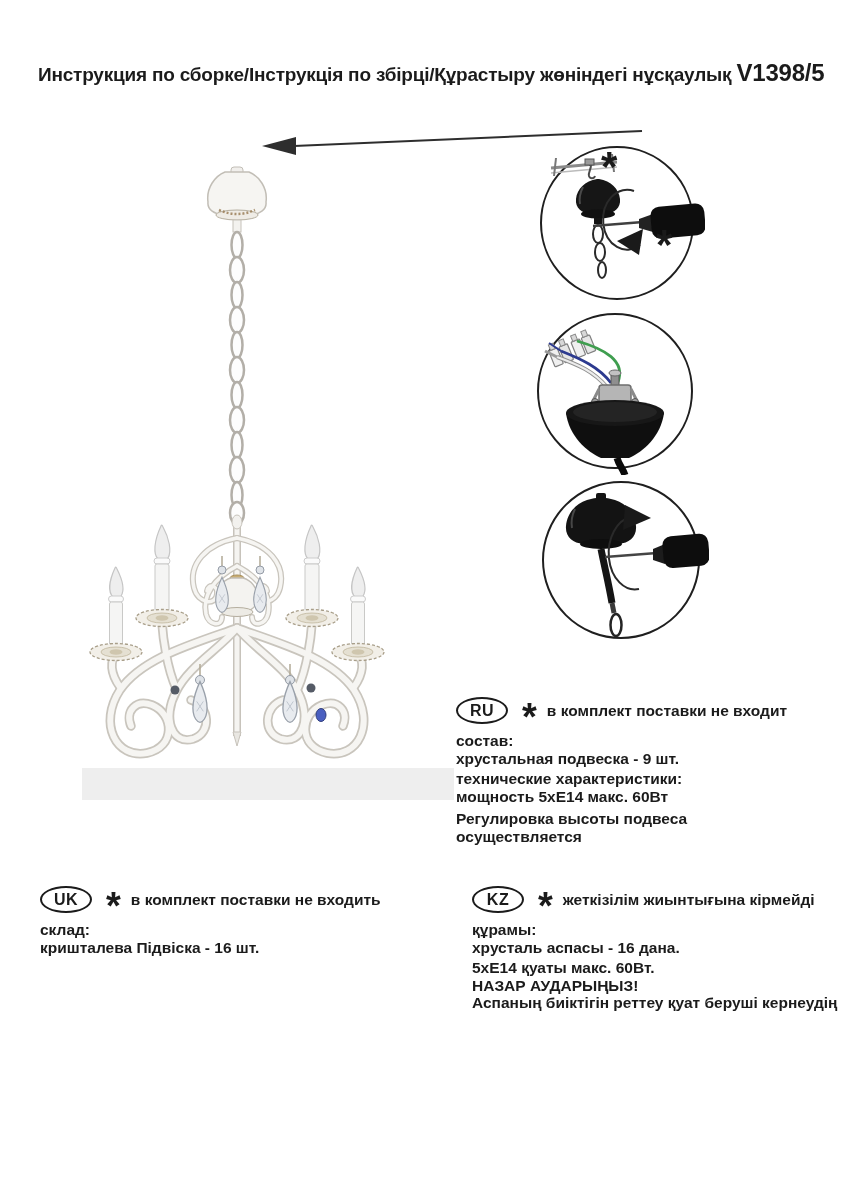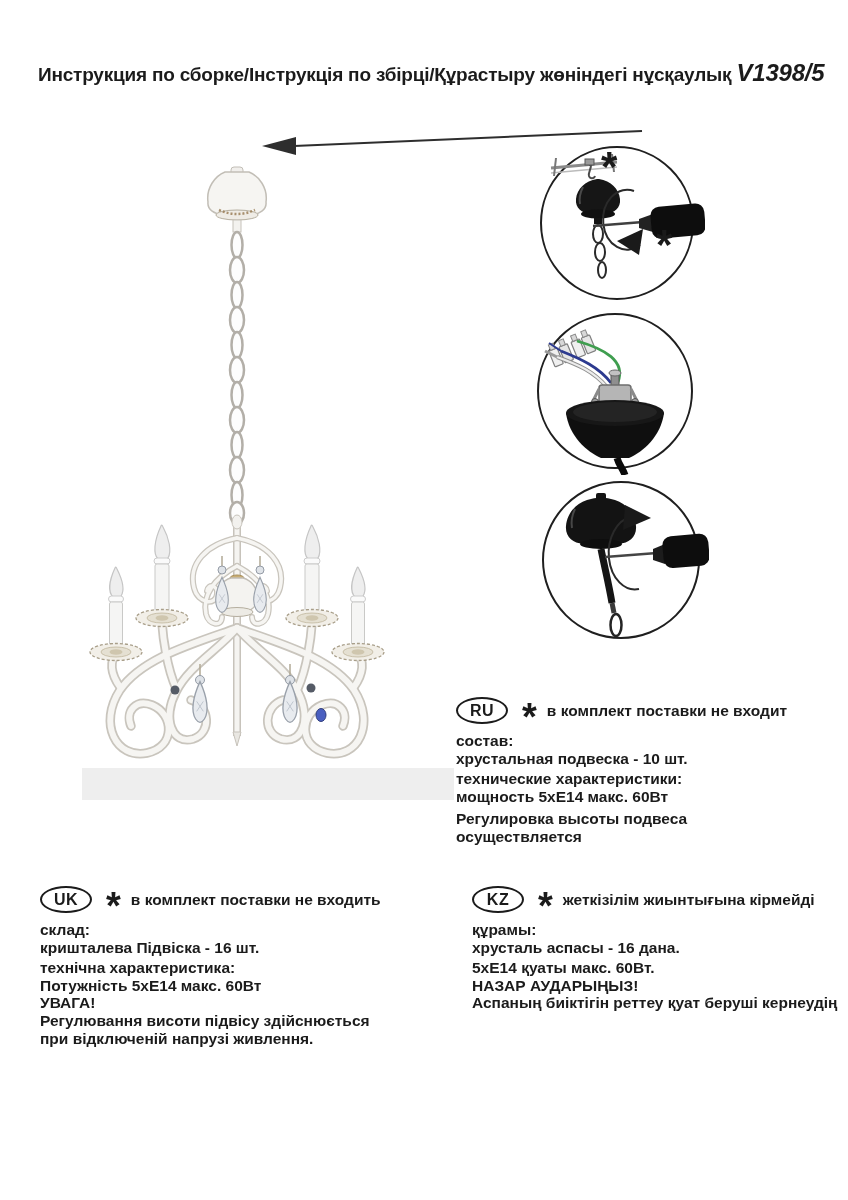--- a/index.html
+++ b/index.html
@@ -4,21 +4,21 @@
 <style>
   html,body{margin:0;padding:0;background:#ffffff;}
   .page{
     position:relative;width:848px;height:1200px;background:#ffffff;overflow:hidden;
     font-family:"Liberation Sans","DejaVu Sans",sans-serif;color:#1b1b1b;
   }
   .title{
     position:absolute;left:38px;top:59px;width:790px;
     font-size:19px;font-weight:700;letter-spacing:-0.2px;white-space:nowrap;
   }
-  .title .model{font-size:24px;font-weight:700;font-style:italic;}
+  .title .model{font-size:24px;font-weight:700;}
   .illus{position:absolute;}
   .section{position:absolute;font-weight:700;}
   .sec-header{display:flex;align-items:center;height:27px;}
   .badge{
     min-width:40px;height:23px;padding:0 4px;border:2.5px solid #1b1b1b;border-radius:50%;
     display:flex;align-items:center;justify-content:center;
     font-size:16px;font-weight:700;letter-spacing:0.5px;
   }
   .ast{
     font-size:38px;line-height:1;font-weight:700;margin:0 10px 0 14px;
@@ -301,48 +301,41 @@
   </svg>
 
   <div class="section" style="left:456px;top:697px;width:356px">
     <div class="sec-header">
       <span class="badge">RU</span>
       <span class="ast">*</span>
       <span class="note">в комплект поставки не входит</span>
     </div>
     <div class="group first">
       <div class="line">состав:</div>
-      <div class="line">хрустальная подвеска - 10 шт.</div>
+      <div class="line">хрустальная подвеска - 9 шт.</div>
     </div>
     <div class="group">
       <div class="line">технические характеристики:</div>
       <div class="line">мощность 5хЕ14 макс. 60Вт</div>
     </div>
     <div class="group tight">
       <div class="line">Регулировка высоты подвеса осуществляется</div>
     </div>
   </div>
 
   <div class="section" style="left:40px;top:886px;width:410px">
     <div class="sec-header">
       <span class="badge">UK</span>
       <span class="ast">*</span>
       <span class="note">в комплект поставки не входить</span>
     </div>
     <div class="group first">
       <div class="line">склад:</div>
       <div class="line">кришталева Підвіска - 16 шт.</div>
     </div>
-    <div class="group">
-      <div class="line">технічна характеристика:</div>
-      <div class="line">Потужність 5хЕ14 макс. 60Вт</div>
-      <div class="line">УВАГА!</div>
-      <div class="line">Регулювання висоти підвісу здійснюється</div>
-      <div class="line">при відключеній напрузі живлення.</div>
-    </div>
   </div>
 
   <div class="section" style="left:472px;top:886px;width:370px">
     <div class="sec-header">
       <span class="badge">KZ</span>
       <span class="ast">*</span>
       <span class="note">жеткізілім жиынтығына кірмейді</span>
     </div>
     <div class="group first">
       <div class="line">құрамы:</div>

